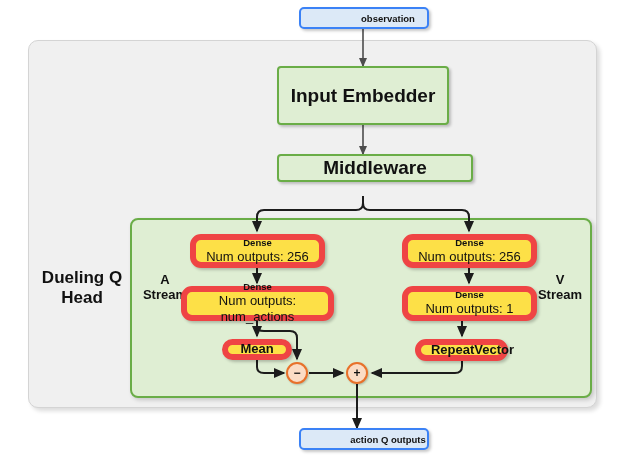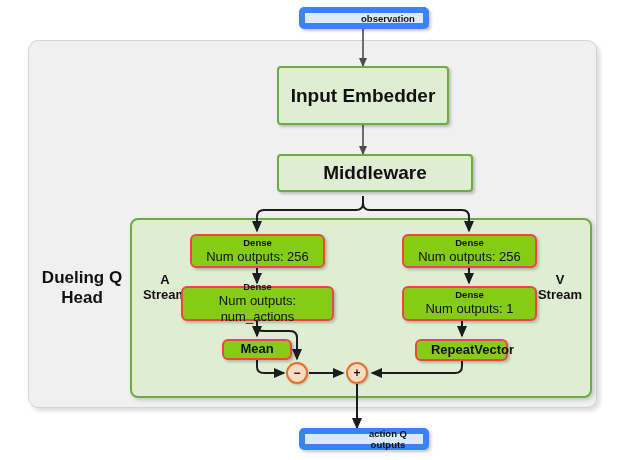--- a/index.html
+++ b/index.html
@@ -28,44 +28,44 @@
     flex-direction: column;
     align-items: center;
     justify-content: center;
     text-align: center;
     border-radius: 4px;
     z-index: 5;
   }
   
   .io-box {
     background: #dce9f7;
-    border: 6px solid #3b82f6;
+    border: 2px solid #3b82f6;
     color: #111111;
     font-size: 9.5px;
     font-weight: 600;
     border-radius: 5px;
     box-shadow: 2px 2px 3px rgba(0,0,0,0.22);
     padding-left: 48px;
   }
   
   .green-box {
     background: #dfeed3;
     border: 2px solid #6aad47;
     color: #111111;
     font-size: 19px;
     font-weight: bold;
     border-radius: 4px;
     box-shadow: 2px 2px 3px rgba(0,0,0,0.22);
   }
   
   .orange-box {
-    background: #84cc16;
-    border: 2px solid #ef4444;
-    color: #111111;
-    border-radius: 6px;
+    background: #fde047;
+    border: 6px solid #ef4444;
+    color: #111111;
+    border-radius: 11px;
     box-shadow: 2px 2px 3px rgba(0,0,0,0.22);
     line-height: 1.25;
   }
   .orange-box .ln-title {
     font-size: 9.5px;
     font-weight: bold;
   }
   .orange-box .ln-sub {
     font-size: 13px;
     font-weight: normal;
@@ -189,21 +189,21 @@
   </svg>
 
   <div class="node io-box" style="left:299px; top:7px; width:130px; height:22px;">
     <span>observation</span>
   </div>
 
   <div class="node green-box" style="left:277px; top:66px; width:172px; height:59px;">
     <span>Input Embedder</span>
   </div>
 
-  <div class="node green-box" style="left:277px; top:154px; width:196px; height:38px;">
+  <div class="node green-box" style="left:277px; top:154px; width:196px; height:28px;">
     <span>Middleware</span>
   </div>
 
   <div class="label label-big" style="left:34px; top:268px; width:96px;">
     <div>Dueling Q</div>
     <div>Head</div>
   </div>
 
   <div class="label label-mid" style="left:139px; top:272px; width:52px;">
     <div>A</div>

